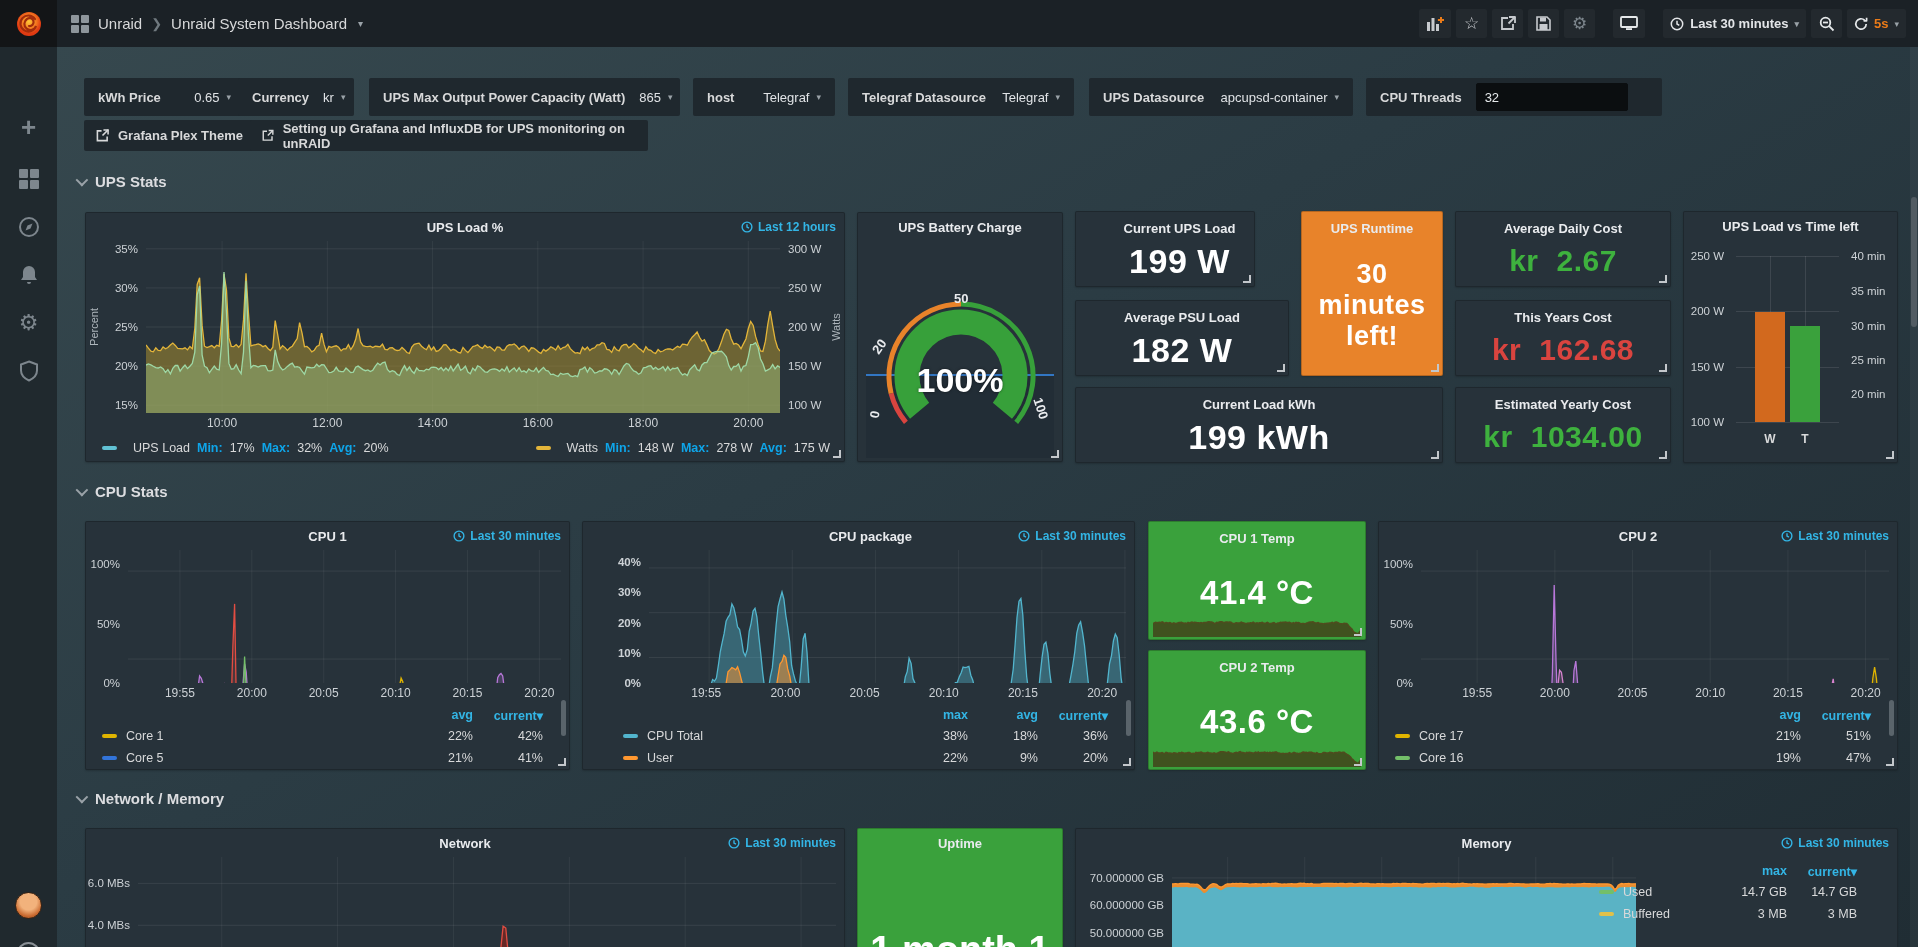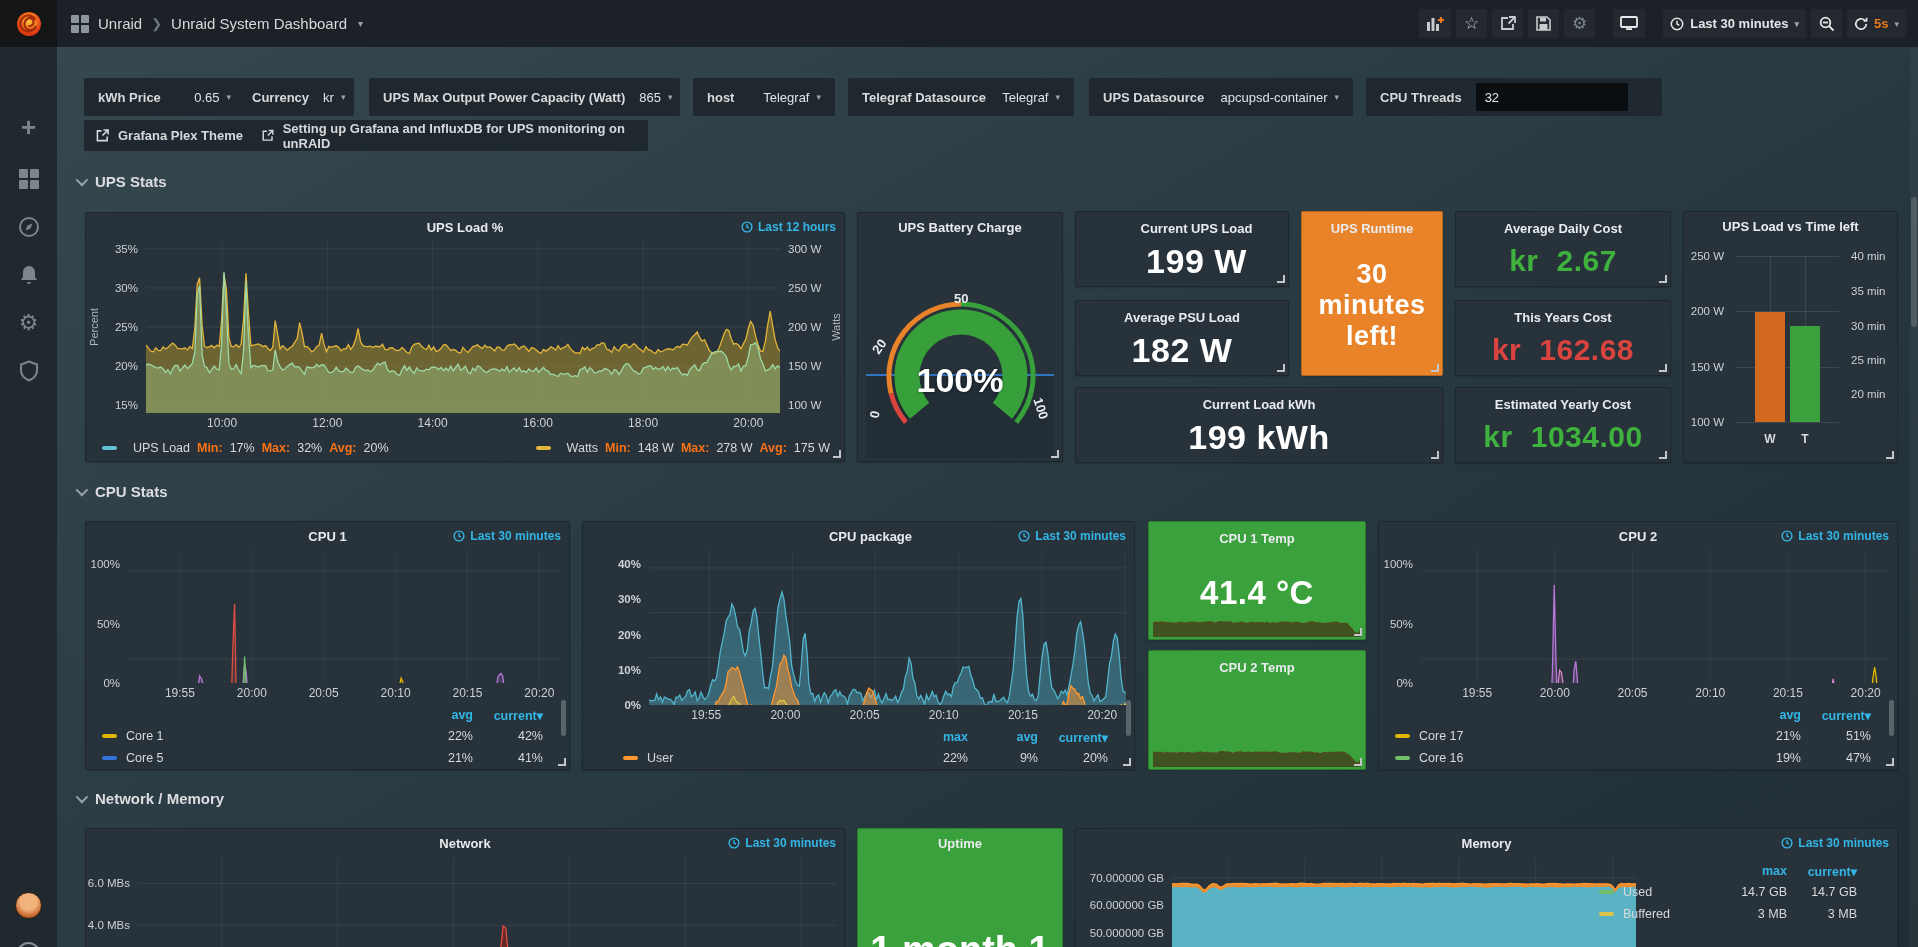--- a/index.html
+++ b/index.html
@@ -56,21 +56,21 @@
   .xticks span { position:absolute; top:3px; transform:translateX(-50%); }
   .leg-hdr { display:flex; justify-content:flex-end; height:20px; align-items:center; padding-right:26px; }
   .leg-hdr .lc { color:#33b5e5; font-weight:bold; font-size:12.5px; cursor:pointer; }
   .leg-row { display:flex; align-items:center; height:22px; padding:0 26px 0 16px; font-size:12.5px; color:#d8d9da; cursor:pointer; }
   .sw { width:15px; height:4px; border-radius:2px; margin-right:9px; flex:0 0 auto; }
   .leg-name { flex:1; }
   .lc { width:70px; text-align:right; }
   .leg-scroll { position:absolute; width:5px; border-radius:3px; background:#5a646b; right:3px; }
   .inline-leg { display:flex; justify-content:space-between; padding:0 14px 0 16px; height:26px; align-items:center; font-size:12.5px; }
   .ig { display:flex; align-items:center; gap:7px; white-space:nowrap; }
-  .ig b { color:#f97316; }
+  .ig b { color:#0ea5e9; }
   
   .stat { display:flex; flex-direction:column; align-items:center; }
   .stat .p-title { margin-top:9px; }
   .stat-val { flex:1; display:flex; align-items:center; justify-content:center; font-size:34px; font-weight:bold; color:#ffffff; letter-spacing:0.5px; }
   .cost-val { font-size:30px; gap:18px; }
   .stat-green { color:#3eb13e; }
   .stat-red { color:#d9443f; }
   .green-panel { background:#3aa13c; }
   .orange-panel { background:#e8832a; }
   .runtime-txt { font-size:27px; line-height:1.15; text-align:center; padding:0 4px; }
@@ -400,21 +400,21 @@
     <path d="M43.6 111.7 A54 54 0 1 1 126.4 111.7" fill="none" stroke="#37a03a" stroke-width="25"></path>
   </svg>
   <span class="gtick" style="left:96px;top:78px;">50</span>
   <span class="gtick" style="left:14px;top:126px;transform:rotate(-55deg);">20</span>
   <span class="gtick" style="left:13px;top:194px;transform:rotate(-80deg);">0</span>
   <span class="gtick" style="left:172px;top:188px;transform:rotate(72deg);">100</span>
   <div class="gauge-val">100%</div>
   <div class="rz"></div>
 </div>
 
-<div class="panel stat" style="left:1075px;top:211px;width:214px;height:76px;padding-left:29px;">
+<div class="panel stat" style="left:1075px;top:211px;width:180px;height:76px;padding-left:29px;">
   <span class="p-title">Current UPS Load</span>
   <div class="stat-val">199 W</div>
   <div class="rz"></div>
 </div>
 <div class="panel stat" style="left:1075px;top:300px;width:214px;height:76px;">
   <span class="p-title">Average PSU Load</span>
   <div class="stat-val">182 W</div>
   <div class="rz"></div>
 </div>
 <div class="panel stat" style="left:1075px;top:387px;width:368px;height:76px;">
@@ -616,20 +616,27 @@
       <span style="left: 78.4%;">20:15</span>
       <span style="left: 95%;">20:20</span>
     </div>
   <div style="position:relative;">
       <div class="leg-hdr">
         <span class="lc">max</span>
         <span class="lc">avg</span>
         <span class="lc">current▾</span>
       </div>
       <div class="leg-row">
+        <span class="sw" style="background: rgb(82, 181, 205);"></span>
+        <span class="leg-name">CPU Total</span>
+        <span class="lc">38%</span>
+        <span class="lc">18%</span>
+        <span class="lc">36%</span>
+      </div>
+      <div class="leg-row">
         <span class="sw" style="background: rgb(255, 152, 48);"></span>
         <span class="leg-name">User</span>
         <span class="lc">22%</span>
         <span class="lc">9%</span>
         <span class="lc">20%</span>
       </div>
     </div>
   <div class="leg-scroll" style="top:178px;height:36px;"></div>
   <div class="rz"></div>
 </div>
@@ -638,20 +645,21 @@
   <span class="p-title">CPU 1 Temp</span>
   <div class="stat-val" style="font-size:33px;">41.4 °C</div>
   <div class="spark"><svg width="208" height="26">
         <path d="M0.0,12.4L1.3,12.0L2.6,11.3L3.9,11.8L5.2,11.5L6.5,11.3L7.8,11.6L9.1,10.9L10.4,11.5L11.7,12.3L13.0,11.5L14.3,11.8L15.6,11.9L16.9,11.6L18.2,12.2L19.5,12.7L20.8,11.9L22.1,12.4L23.4,12.5L24.7,11.9L26.0,11.6L27.3,11.6L28.6,11.3L29.9,12.1L31.2,12.3L32.5,12.1L33.8,12.6L35.1,11.5L36.4,12.1L37.7,11.5L39.0,11.0L40.3,11.6L41.6,11.2L42.9,11.4L44.2,11.8L45.5,11.8L46.8,12.0L48.1,11.6L49.4,12.1L50.7,11.6L52.0,11.4L53.3,11.6L54.6,10.9L55.9,10.8L57.2,11.1L58.5,11.1L59.8,11.5L61.1,12.2L62.4,12.4L63.7,11.3L65.0,11.7L66.3,11.0L67.6,10.7L68.9,10.8L70.2,11.5L71.5,11.4L72.8,11.1L74.1,11.1L75.4,11.3L76.7,11.1L78.0,11.2L79.3,12.2L80.6,12.5L81.9,12.2L83.2,11.8L84.5,12.0L85.8,11.9L87.1,11.7L88.4,11.1L89.7,11.8L91.0,11.9L92.3,12.6L93.6,12.6L94.9,12.1L96.2,12.3L97.5,11.7L98.8,12.0L100.1,11.1L101.4,11.9L102.7,12.2L104.0,11.8L105.3,12.5L106.6,11.8L107.9,11.7L109.2,11.4L110.5,12.2L111.8,12.3L113.1,12.0L114.4,11.4L115.7,12.1L117.0,12.6L118.3,12.4L119.6,11.9L120.9,11.6L122.2,12.4L123.5,12.7L124.8,12.0L126.1,12.1L127.4,11.2L128.7,11.4L130.0,11.2L131.3,11.3L132.6,11.1L133.9,11.4L135.2,11.4L136.5,11.2L137.8,12.1L139.1,12.4L140.4,11.6L141.7,12.4L143.0,11.4L144.3,11.7L145.6,11.5L146.9,12.2L148.2,12.7L149.5,12.4L150.8,12.5L152.1,12.9L153.4,12.1L154.7,11.7L156.0,11.2L157.3,11.0L158.6,10.9L159.9,10.8L161.2,11.5L162.5,12.1L163.8,12.0L165.1,11.6L166.4,12.3L167.7,12.5L169.0,12.6L170.3,12.9L171.6,12.6L172.9,12.4L174.2,12.3L175.5,12.2L176.8,12.0L178.1,11.8L179.4,11.4L180.7,12.3L182.0,11.2L183.3,11.0L184.6,11.4L185.9,12.2L187.2,12.7L188.5,12.8L189.8,12.9L191.1,12.2L192.4,12.4L193.7,12.5L195.0,13.7L196.3,15.6L197.6,16.9L198.9,18.1L200.2,20.2L201.5,21.5L202.8,21.9L204.1,22.6L205.4,22.6L206.7,20.7L208.0,19.2L208,26L0,26Z" fill="rgba(66,62,24,0.8)"></path>
         <path d="M0.0,12.4L1.3,12.0L2.6,11.3L3.9,11.8L5.2,11.5L6.5,11.3L7.8,11.6L9.1,10.9L10.4,11.5L11.7,12.3L13.0,11.5L14.3,11.8L15.6,11.9L16.9,11.6L18.2,12.2L19.5,12.7L20.8,11.9L22.1,12.4L23.4,12.5L24.7,11.9L26.0,11.6L27.3,11.6L28.6,11.3L29.9,12.1L31.2,12.3L32.5,12.1L33.8,12.6L35.1,11.5L36.4,12.1L37.7,11.5L39.0,11.0L40.3,11.6L41.6,11.2L42.9,11.4L44.2,11.8L45.5,11.8L46.8,12.0L48.1,11.6L49.4,12.1L50.7,11.6L52.0,11.4L53.3,11.6L54.6,10.9L55.9,10.8L57.2,11.1L58.5,11.1L59.8,11.5L61.1,12.2L62.4,12.4L63.7,11.3L65.0,11.7L66.3,11.0L67.6,10.7L68.9,10.8L70.2,11.5L71.5,11.4L72.8,11.1L74.1,11.1L75.4,11.3L76.7,11.1L78.0,11.2L79.3,12.2L80.6,12.5L81.9,12.2L83.2,11.8L84.5,12.0L85.8,11.9L87.1,11.7L88.4,11.1L89.7,11.8L91.0,11.9L92.3,12.6L93.6,12.6L94.9,12.1L96.2,12.3L97.5,11.7L98.8,12.0L100.1,11.1L101.4,11.9L102.7,12.2L104.0,11.8L105.3,12.5L106.6,11.8L107.9,11.7L109.2,11.4L110.5,12.2L111.8,12.3L113.1,12.0L114.4,11.4L115.7,12.1L117.0,12.6L118.3,12.4L119.6,11.9L120.9,11.6L122.2,12.4L123.5,12.7L124.8,12.0L126.1,12.1L127.4,11.2L128.7,11.4L130.0,11.2L131.3,11.3L132.6,11.1L133.9,11.4L135.2,11.4L136.5,11.2L137.8,12.1L139.1,12.4L140.4,11.6L141.7,12.4L143.0,11.4L144.3,11.7L145.6,11.5L146.9,12.2L148.2,12.7L149.5,12.4L150.8,12.5L152.1,12.9L153.4,12.1L154.7,11.7L156.0,11.2L157.3,11.0L158.6,10.9L159.9,10.8L161.2,11.5L162.5,12.1L163.8,12.0L165.1,11.6L166.4,12.3L167.7,12.5L169.0,12.6L170.3,12.9L171.6,12.6L172.9,12.4L174.2,12.3L175.5,12.2L176.8,12.0L178.1,11.8L179.4,11.4L180.7,12.3L182.0,11.2L183.3,11.0L184.6,11.4L185.9,12.2L187.2,12.7L188.5,12.8L189.8,12.9L191.1,12.2L192.4,12.4L193.7,12.5L195.0,13.7L196.3,15.6L197.6,16.9L198.9,18.1L200.2,20.2L201.5,21.5L202.8,21.9L204.1,22.6L205.4,22.6L206.7,20.7L208.0,19.2" fill="none" stroke="#4f4c1e" stroke-width="1.5"></path>
       </svg></div>
   <div class="rz"></div>
 </div>
 <div class="panel stat green-panel" style="left:1148px;top:650px;width:218px;height:120px;">
   <span class="p-title">CPU 2 Temp</span>
+  <div class="stat-val" style="font-size:33px;">43.6 °C</div>
   <div class="spark"><svg width="208" height="26">
         <path d="M0.0,11.0L1.3,12.0L2.6,12.0L3.9,11.2L5.2,12.0L6.5,12.1L7.8,11.9L9.1,11.6L10.4,12.1L11.7,12.5L13.0,11.4L14.3,11.7L15.6,12.2L16.9,12.0L18.2,12.2L19.5,12.6L20.8,11.8L22.1,12.0L23.4,12.2L24.7,12.7L26.0,11.6L27.3,12.1L28.6,11.4L29.9,11.7L31.2,12.2L32.5,11.9L33.8,12.0L35.1,11.5L36.4,11.5L37.7,12.2L39.0,12.5L40.3,12.2L41.6,12.7L42.9,11.4L44.2,11.8L45.5,11.5L46.8,11.5L48.1,11.0L49.4,11.7L50.7,11.9L52.0,11.9L53.3,12.0L54.6,11.4L55.9,11.7L57.2,11.9L58.5,12.2L59.8,12.5L61.1,11.8L62.4,12.4L63.7,12.5L65.0,11.8L66.3,11.2L67.6,10.8L68.9,10.7L70.2,10.7L71.5,10.9L72.8,11.2L74.1,11.4L75.4,10.8L76.7,11.6L78.0,12.0L79.3,12.4L80.6,12.3L81.9,11.8L83.2,11.4L84.5,12.0L85.8,11.2L87.1,10.7L88.4,11.5L89.7,11.6L91.0,11.8L92.3,12.5L93.6,11.4L94.9,11.7L96.2,11.2L97.5,11.4L98.8,11.7L100.1,12.3L101.4,11.6L102.7,11.1L104.0,11.9L105.3,11.0L106.6,12.0L107.9,11.6L109.2,11.4L110.5,11.4L111.8,11.0L113.1,11.9L114.4,11.3L115.7,12.1L117.0,11.1L118.3,12.2L119.6,11.2L120.9,11.5L122.2,11.1L123.5,11.0L124.8,12.0L126.1,11.9L127.4,12.6L128.7,12.6L130.0,12.2L131.3,12.7L132.6,12.5L133.9,12.6L135.2,12.5L136.5,11.7L137.8,12.4L139.1,12.6L140.4,11.5L141.7,11.5L143.0,12.3L144.3,12.2L145.6,12.7L146.9,12.3L148.2,12.2L149.5,11.2L150.8,11.1L152.1,11.6L153.4,11.3L154.7,11.9L156.0,11.2L157.3,11.2L158.6,11.3L159.9,11.9L161.2,12.1L162.5,12.6L163.8,11.7L165.1,12.4L166.4,12.8L167.7,12.8L169.0,12.6L170.3,11.4L171.6,11.5L172.9,11.8L174.2,12.0L175.5,11.9L176.8,11.2L178.1,11.5L179.4,11.8L180.7,12.4L182.0,11.5L183.3,11.4L184.6,11.7L185.9,11.1L187.2,11.3L188.5,11.7L189.8,11.3L191.1,11.3L192.4,12.4L193.7,13.2L195.0,13.8L196.3,14.8L197.6,15.9L198.9,17.9L200.2,18.9L201.5,20.5L202.8,21.2L204.1,21.9L205.4,22.3L206.7,20.3L208.0,19.0L208,26L0,26Z" fill="rgba(66,62,24,0.8)"></path>
         <path d="M0.0,11.0L1.3,12.0L2.6,12.0L3.9,11.2L5.2,12.0L6.5,12.1L7.8,11.9L9.1,11.6L10.4,12.1L11.7,12.5L13.0,11.4L14.3,11.7L15.6,12.2L16.9,12.0L18.2,12.2L19.5,12.6L20.8,11.8L22.1,12.0L23.4,12.2L24.7,12.7L26.0,11.6L27.3,12.1L28.6,11.4L29.9,11.7L31.2,12.2L32.5,11.9L33.8,12.0L35.1,11.5L36.4,11.5L37.7,12.2L39.0,12.5L40.3,12.2L41.6,12.7L42.9,11.4L44.2,11.8L45.5,11.5L46.8,11.5L48.1,11.0L49.4,11.7L50.7,11.9L52.0,11.9L53.3,12.0L54.6,11.4L55.9,11.7L57.2,11.9L58.5,12.2L59.8,12.5L61.1,11.8L62.4,12.4L63.7,12.5L65.0,11.8L66.3,11.2L67.6,10.8L68.9,10.7L70.2,10.7L71.5,10.9L72.8,11.2L74.1,11.4L75.4,10.8L76.7,11.6L78.0,12.0L79.3,12.4L80.6,12.3L81.9,11.8L83.2,11.4L84.5,12.0L85.8,11.2L87.1,10.7L88.4,11.5L89.7,11.6L91.0,11.8L92.3,12.5L93.6,11.4L94.9,11.7L96.2,11.2L97.5,11.4L98.8,11.7L100.1,12.3L101.4,11.6L102.7,11.1L104.0,11.9L105.3,11.0L106.6,12.0L107.9,11.6L109.2,11.4L110.5,11.4L111.8,11.0L113.1,11.9L114.4,11.3L115.7,12.1L117.0,11.1L118.3,12.2L119.6,11.2L120.9,11.5L122.2,11.1L123.5,11.0L124.8,12.0L126.1,11.9L127.4,12.6L128.7,12.6L130.0,12.2L131.3,12.7L132.6,12.5L133.9,12.6L135.2,12.5L136.5,11.7L137.8,12.4L139.1,12.6L140.4,11.5L141.7,11.5L143.0,12.3L144.3,12.2L145.6,12.7L146.9,12.3L148.2,12.2L149.5,11.2L150.8,11.1L152.1,11.6L153.4,11.3L154.7,11.9L156.0,11.2L157.3,11.2L158.6,11.3L159.9,11.9L161.2,12.1L162.5,12.6L163.8,11.7L165.1,12.4L166.4,12.8L167.7,12.8L169.0,12.6L170.3,11.4L171.6,11.5L172.9,11.8L174.2,12.0L175.5,11.9L176.8,11.2L178.1,11.5L179.4,11.8L180.7,12.4L182.0,11.5L183.3,11.4L184.6,11.7L185.9,11.1L187.2,11.3L188.5,11.7L189.8,11.3L191.1,11.3L192.4,12.4L193.7,13.2L195.0,13.8L196.3,14.8L197.6,15.9L198.9,17.9L200.2,18.9L201.5,20.5L202.8,21.2L204.1,21.9L205.4,22.3L206.7,20.3L208.0,19.0" fill="none" stroke="#4f4c1e" stroke-width="1.5"></path>
       </svg></div>
   <div class="rz"></div>
 </div>
 
 <div class="panel" style="left:1378px;top:521px;width:520px;height:249px;display:flex;flex-direction:column;">
   <div class="p-head">
       <span class="p-title">CPU 2</span>

